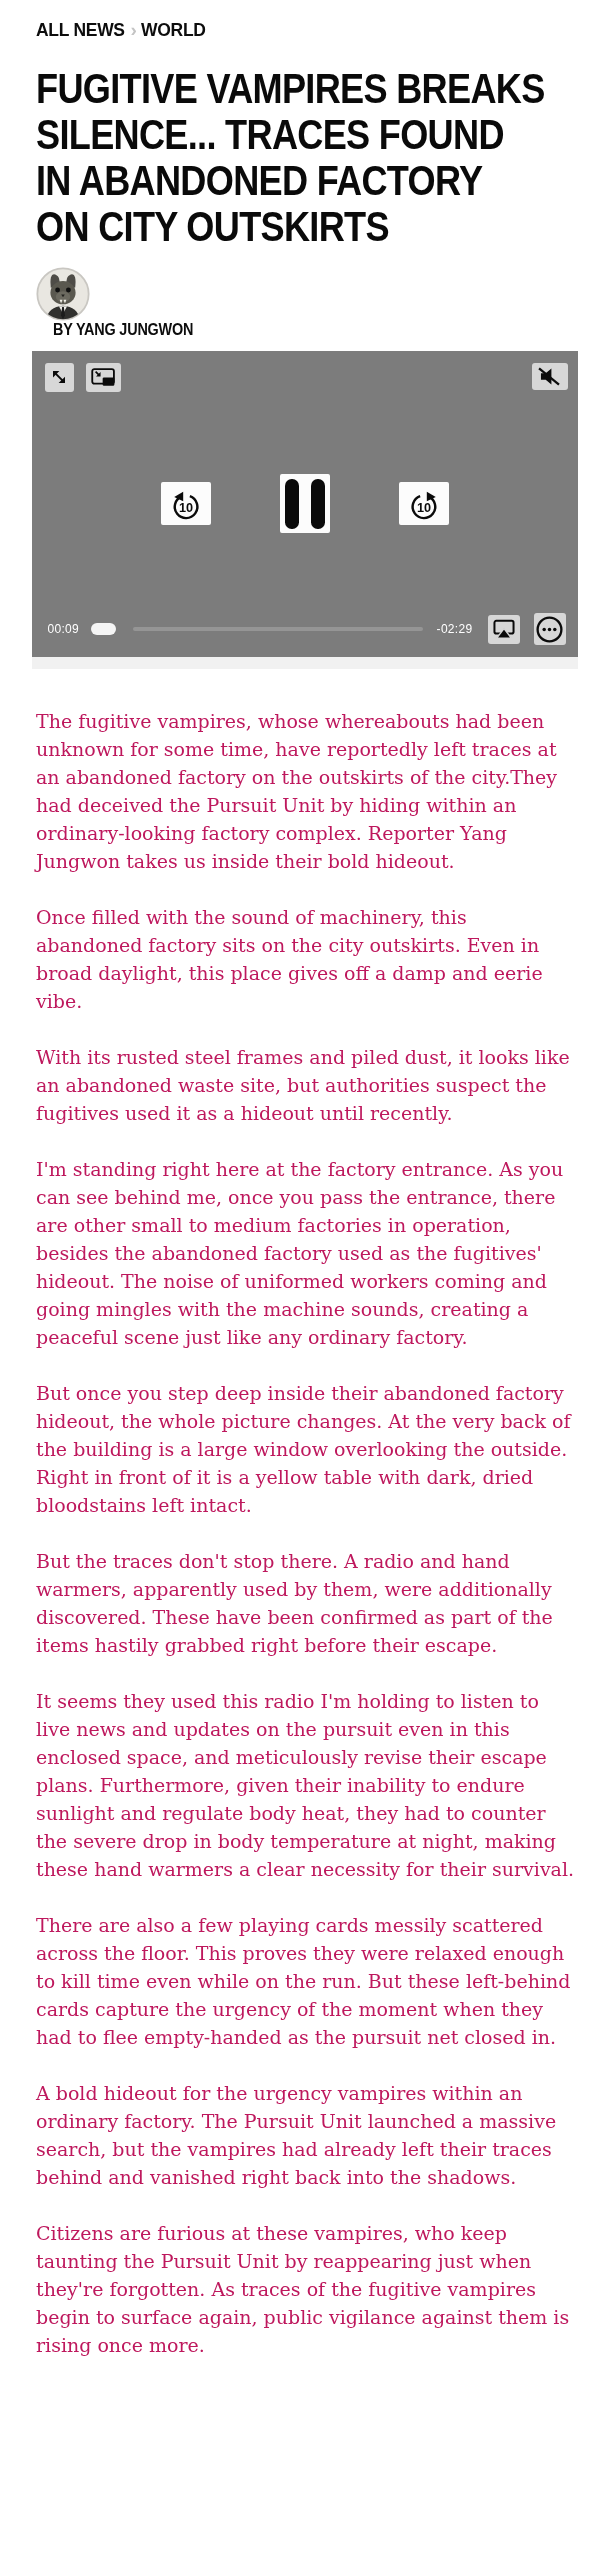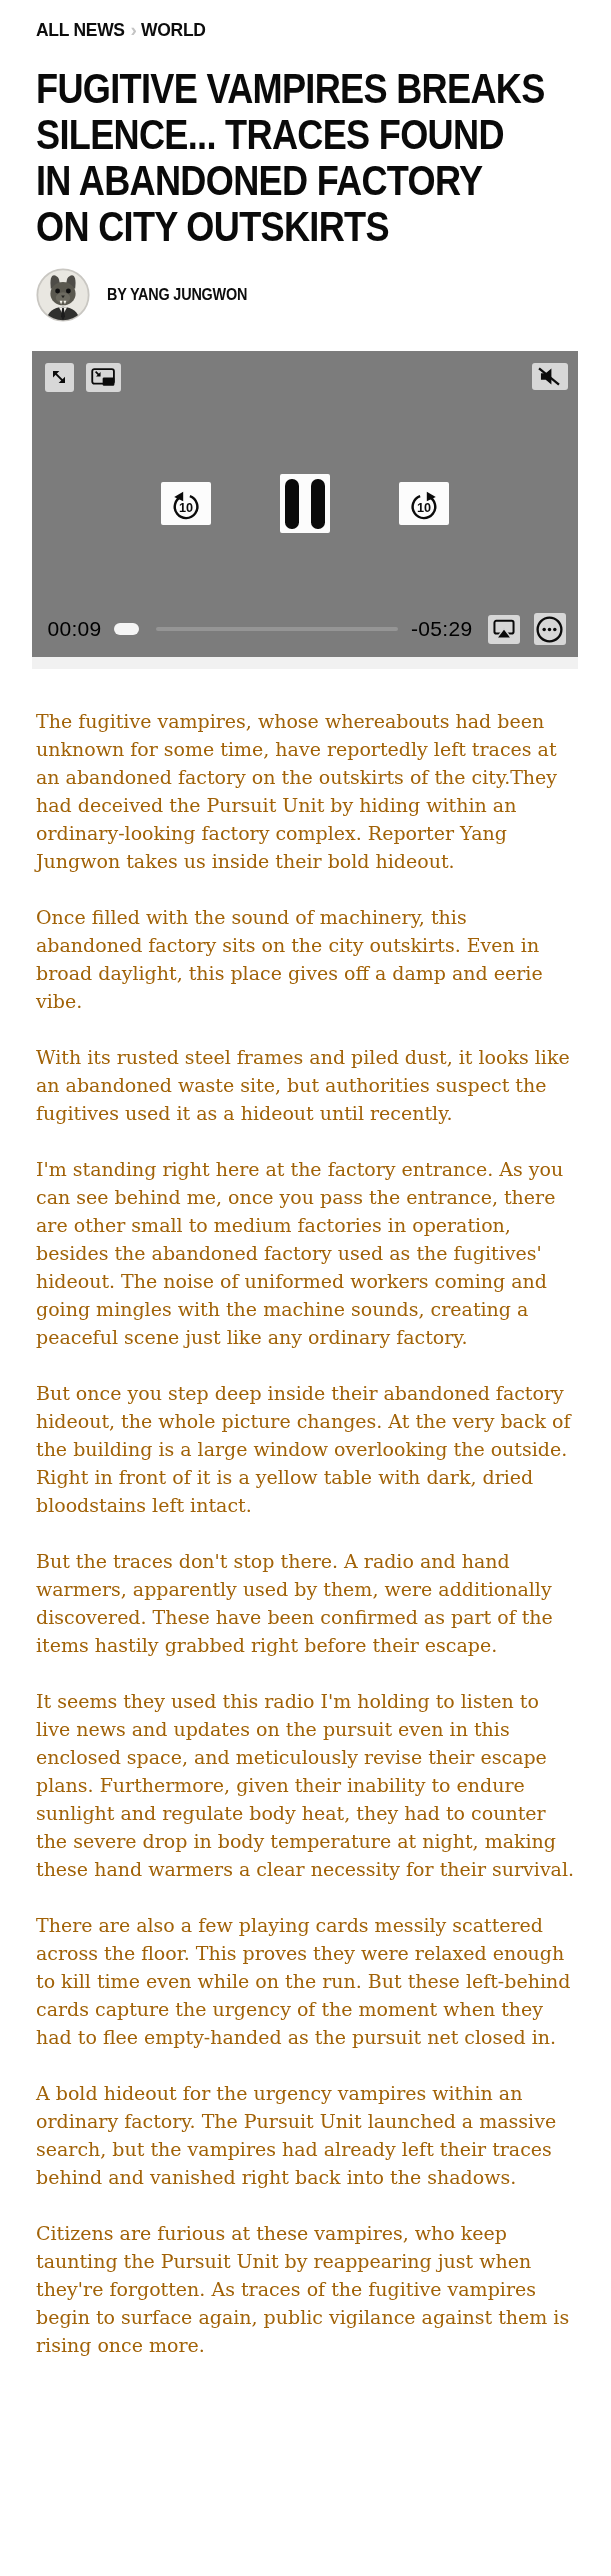--- a/index.html
+++ b/index.html
@@ -11,49 +11,49 @@
   .crumb{font-weight:800;font-size:19px;letter-spacing:-0.3px;color:#0d0d0d;
          display:inline-block;transform:scaleX(0.92);transform-origin:0 50%;cursor:pointer;}
   .crumb-sep{color:#c4c4c4;font-size:19px;font-weight:700;margin:0 3.8px 0 -1.9px;}
 
   
   .headline{margin-top:23px;}
   .headline-line{font-size:42px;line-height:46px;font-weight:800;letter-spacing:-0.8px;
                  color:#0a0a0a;white-space:nowrap;transform:scaleX(0.86);transform-origin:0 50%;}
 
   
-  .byline{display:flex;align-items:center;margin-top:17px;height:57px;}
+  .byline{display:flex;margin-top:17px;height:57px;flex-direction:column;}
   .avatar{width:54px;height:54px;flex:0 0 auto;}
   .byline-name{margin-left:17px;font-size:16px;font-weight:800;letter-spacing:-0.2px;color:#0d0d0d;
                display:inline-block;transform:scaleX(0.9);transform-origin:0 50%;}
 
   
   .player{position:relative;width:546px;height:306px;background:#7c7c7c;margin:27px 0 0 -3.8px;}
   .player-shelf{width:546px;height:12.4px;background:#f1f1f1;margin-left:-3.8px;}
   .chip{display:flex;align-items:center;justify-content:center;background:#d7d7d7;border-radius:2.9px;cursor:pointer;}
   .ctl-topleft{position:absolute;top:12.4px;left:12.4px;display:flex;gap:12.4px;}
   .chip-fullscreen{width:29px;height:29px;}
   .chip-pip{width:35px;height:29px;}
   .chip-mute{position:absolute;top:12.4px;right:10.5px;width:36px;height:27px;}
   .center-controls{position:absolute;left:0;right:0;top:0;bottom:0;
                    display:flex;align-items:center;justify-content:center;gap:69px;}
   .chip-skip{width:50px;height:43px;background:#fcfcfc;border-radius:1.9px;}
   .chip-pause{width:50px;height:59px;background:#fcfcfc;border-radius:1.9px;gap:11.5px;}
   .pause-bar{width:14.3px;height:50px;background:#0a0a0a;border-radius:6.7px;}
   .bottom-bar{position:absolute;left:15.3px;right:12.4px;bottom:11.5px;display:flex;align-items:center;height:32px;}
-  .time{font-size:21px;color:#000000;letter-spacing:0.3px;}
+  .time{font-size:12px;color:#ffffff;letter-spacing:0.3px;}
   .thumb{width:25px;height:12.4px;border-radius:6.7px;background:#f5f5f5;margin-left:12.4px;cursor:pointer;}
   .track{flex:1;height:4.8px;background:#959595;border-radius:2.4px;margin:0 13.4px 0 17px;cursor:pointer;}
   .chip-airplay{width:32px;height:29px;margin-left:16px;}
   .chip-more{width:32px;height:32px;margin-left:13.4px;}
 
   
   .article-body{margin-top:38px;}
   .article-body p{font-family:"DejaVu Serif","Liberation Serif",serif;font-size:19px;line-height:28px;
-                  color:#a16207;margin:0 0 28px 0;}
+                  color:#be185d;margin:0 0 28px 0;}
   .article-body p:last-child{margin-bottom:12px;}
   svg{display:block;}
 </style>
 </head>
 <body>
 
 <div class="page">
 
   <div class="breadcrumb">
     <span class="crumb">ALL NEWS</span>
@@ -139,21 +139,21 @@
           </g>
           <text x="17" y="28.5" text-anchor="middle" font-family="Liberation Sans, sans-serif" font-size="13.5" font-weight="700" fill="#0b0b0b">10</text>
         </svg>
       </div>
     </div>
 
     <div class="bottom-bar">
       <span class="time">00:09</span>
       <div class="thumb"></div>
       <div class="track"></div>
-      <span class="time">-05:29</span>
+      <span class="time">-02:29</span>
       <div class="chip chip-airplay">
         <svg width="22" height="20" viewBox="0 0 24 22">
           <rect x="1.5" y="2" width="21" height="14" rx="2" fill="none" stroke="#0b0b0b" stroke-width="2.2"></rect>
           <polygon points="12,10.5 4,21 20,21" fill="#0b0b0b" stroke="#d7d7d7" stroke-width="1.5"></polygon>
         </svg>
       </div>
       <div class="chip chip-more">
         <svg width="29" height="29" viewBox="0 0 30 30">
           <circle cx="15" cy="15" r="12.3" fill="none" stroke="#0b0b0b" stroke-width="2.4"></circle>
           <circle cx="9.5" cy="15" r="1.8" fill="#0b0b0b"></circle>

